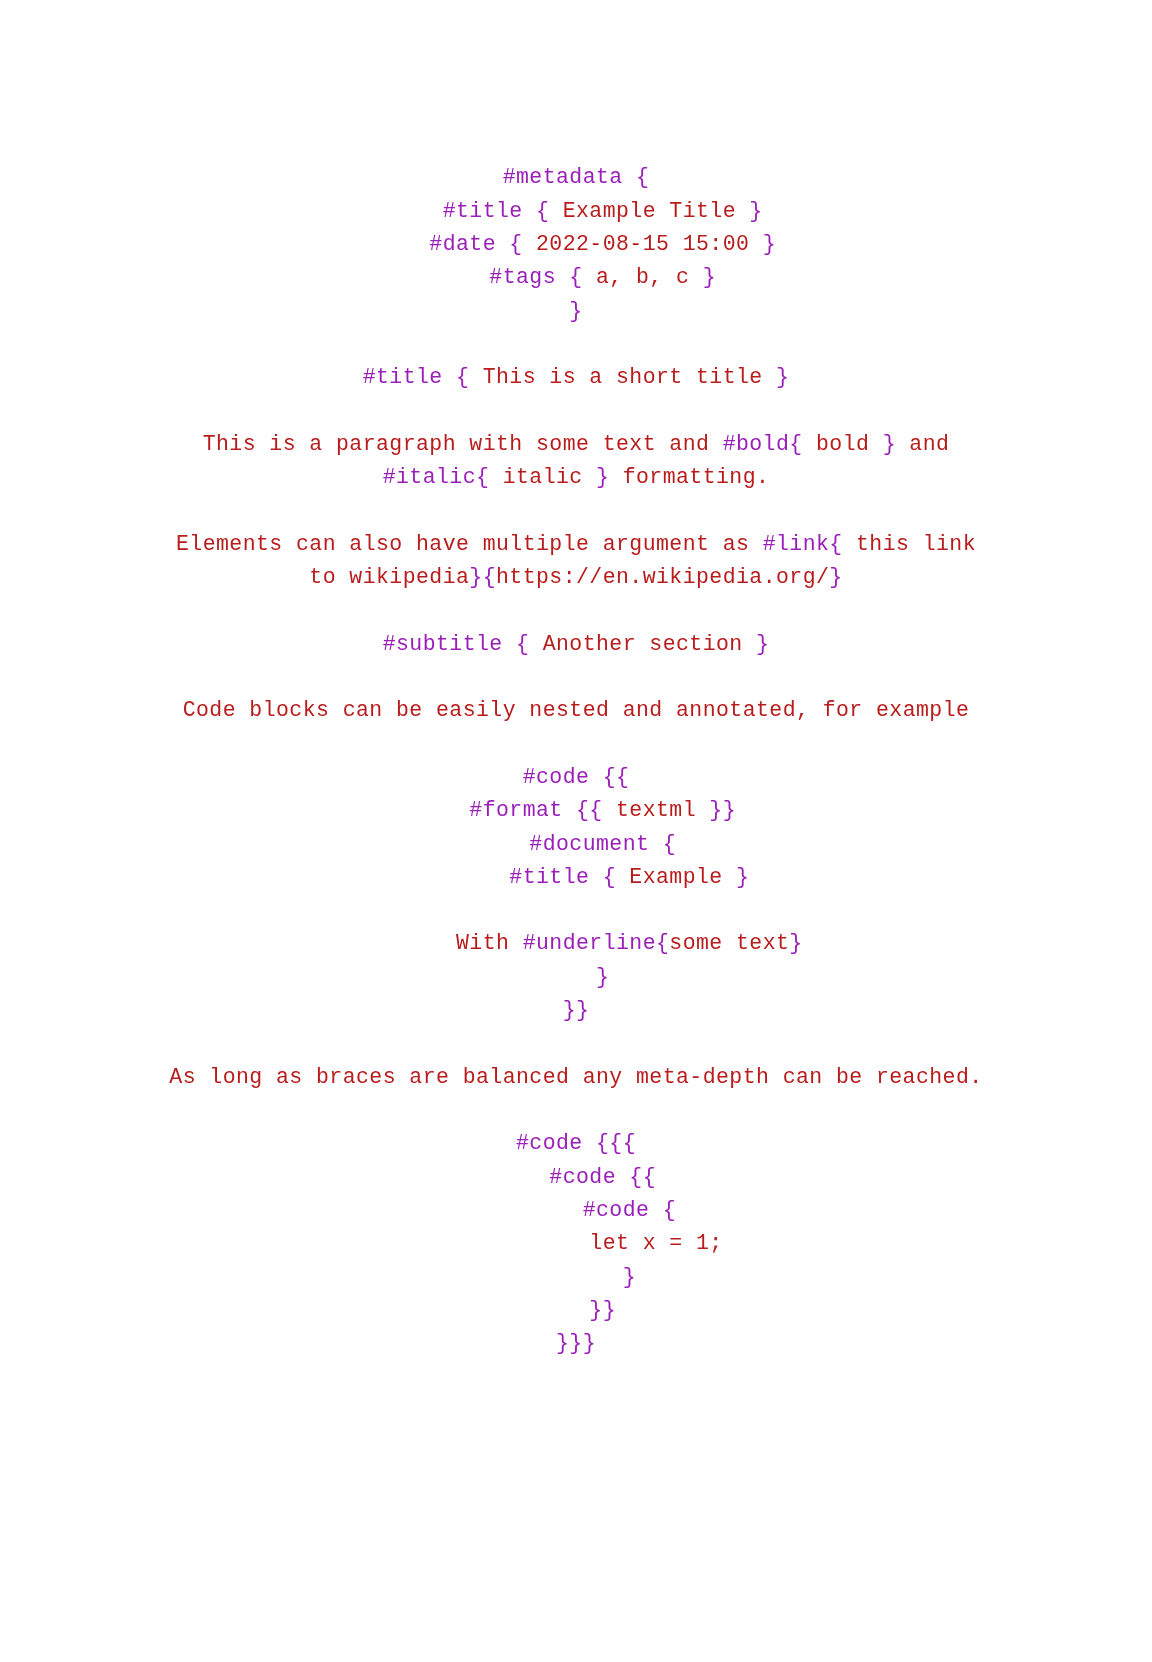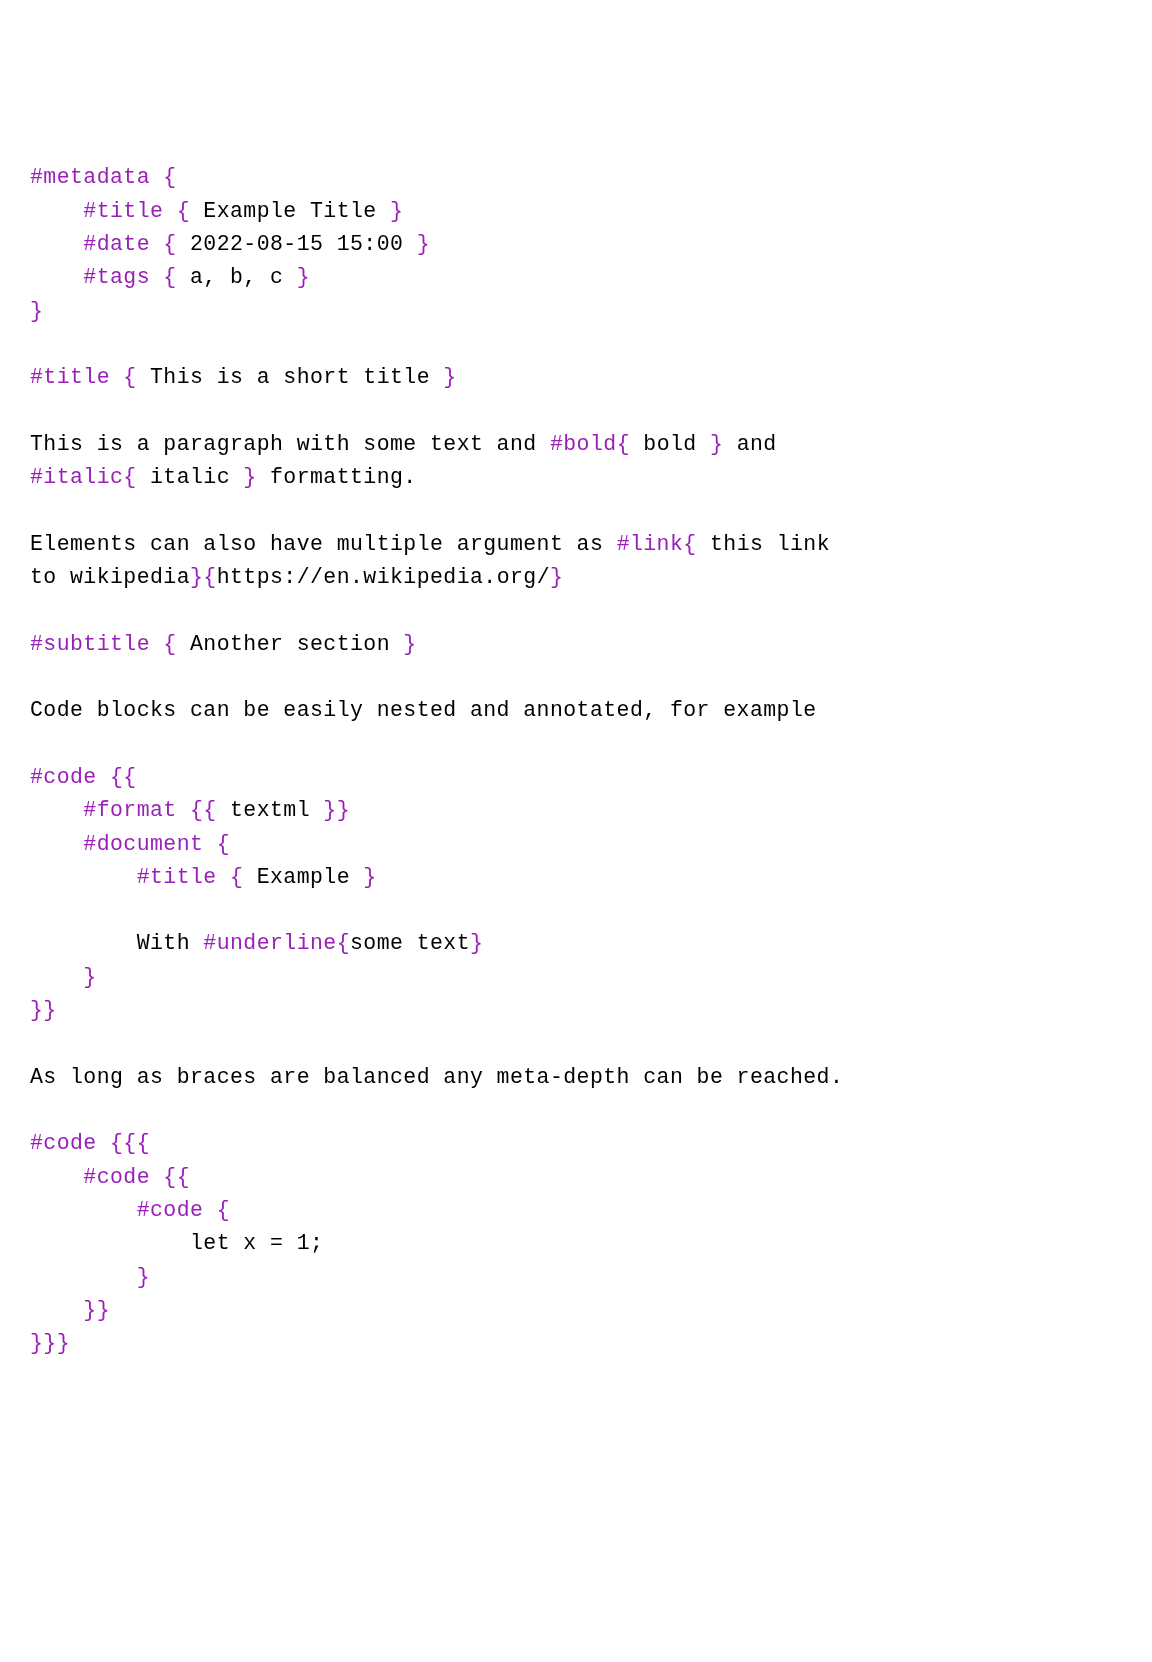--- a/index.html
+++ b/index.html
@@ -9,22 +9,22 @@
     font-family: ui-monospace, SFMono-Regular, "SF Mono", Menlo, Monaco, Consolas, "Liberation Mono", "Courier New", monospace;
     font-size: 21.5px;
     line-height: 1.55;
     color: #1a1a1a;
     letter-spacing: 0.02em;
     white-space: pre;
     overflow-x: auto;
   }
   .kw { color: #9a1fb9; }   
   .br { color: #9a1fb9; }   
-  .tx { color: #000000; margin-top: 33px; }   
-  .line { display: block; }
+  .tx { color: #b91c1c; margin-top: 33px; }   
+  .line { display: block; text-align: center; }
 </style>
 </head>
 <body>
 
 
 
 <div><span class="line"><span class="kw">#metadata</span> <span class="br">{</span></span><span class="line">    <span class="kw">#title</span> <span class="br">{</span><span class="tx"> Example Title </span><span class="br">}</span></span><span class="line">    <span class="kw">#date</span> <span class="br">{</span><span class="tx"> 2022-08-15 15:00 </span><span class="br">}</span></span><span class="line">    <span class="kw">#tags</span> <span class="br">{</span><span class="tx"> a, b, c </span><span class="br">}</span></span><span class="line"><span class="br">}</span></span><span class="line"> </span><span class="line"><span class="kw">#title</span> <span class="br">{</span><span class="tx"> This is a short title </span><span class="br">}</span></span><span class="line"> </span><span class="line"><span class="tx">This is a paragraph with some text and </span><span class="kw">#bold</span><span class="br">{</span><span class="tx"> bold </span><span class="br">}</span><span class="tx"> and</span></span><span class="line"><span class="kw">#italic</span><span class="br">{</span><span class="tx"> italic </span><span class="br">}</span><span class="tx"> formatting.</span></span><span class="line"> </span><span class="line"><span class="tx">Elements can also have multiple argument as </span><span class="kw">#link</span><span class="br">{</span><span class="tx"> this link</span></span><span class="line"><span class="tx">to wikipedia</span><span class="br">}</span><span class="br">{</span><span class="tx">https://en.wikipedia.org/</span><span class="br">}</span></span><span class="line"> </span><span class="line"><span class="kw">#subtitle</span> <span class="br">{</span><span class="tx"> Another section </span><span class="br">}</span></span><span class="line"> </span><span class="line"><span class="tx">Code blocks can be easily nested and annotated, for example</span></span><span class="line"> </span><span class="line"><span class="kw">#code</span> <span class="br">{{</span></span><span class="line">    <span class="kw">#format</span> <span class="br">{{</span><span class="tx"> textml </span><span class="br">}}</span></span><span class="line">    <span class="kw">#document</span> <span class="br">{</span></span><span class="line">        <span class="kw">#title</span> <span class="br">{</span><span class="tx"> Example </span><span class="br">}</span></span><span class="line"> </span><span class="line">        <span class="tx">With </span><span class="kw">#underline</span><span class="br">{</span><span class="tx">some text</span><span class="br">}</span></span><span class="line">    <span class="br">}</span></span><span class="line"><span class="br">}}</span></span><span class="line"> </span><span class="line"><span class="tx">As long as braces are balanced any meta-depth can be reached.</span></span><span class="line"> </span><span class="line"><span class="kw">#code</span> <span class="br">{{{</span></span><span class="line">    <span class="kw">#code</span> <span class="br">{{</span></span><span class="line">        <span class="kw">#code</span> <span class="br">{</span></span><span class="line">            <span class="tx">let x = 1;</span></span><span class="line">        <span class="br">}</span></span><span class="line">    <span class="br">}}</span></span><span class="line"><span class="br">}}}</span></span></div>
 
 
 

